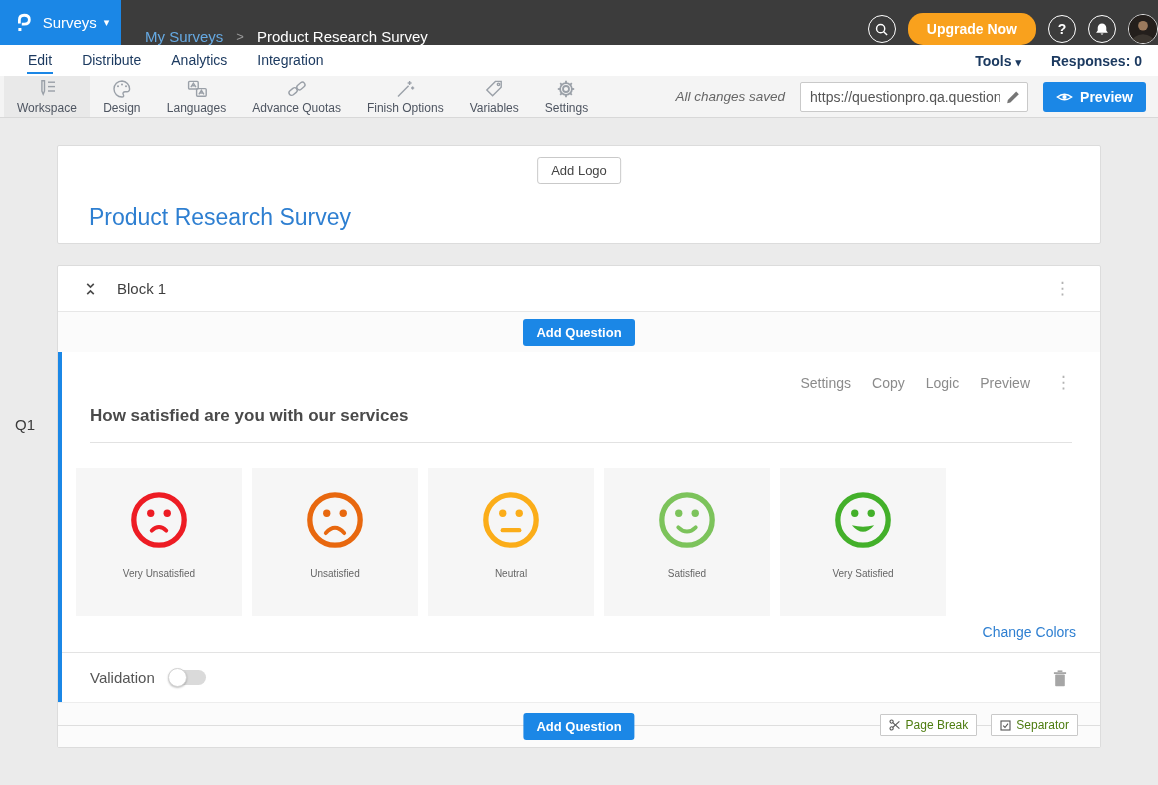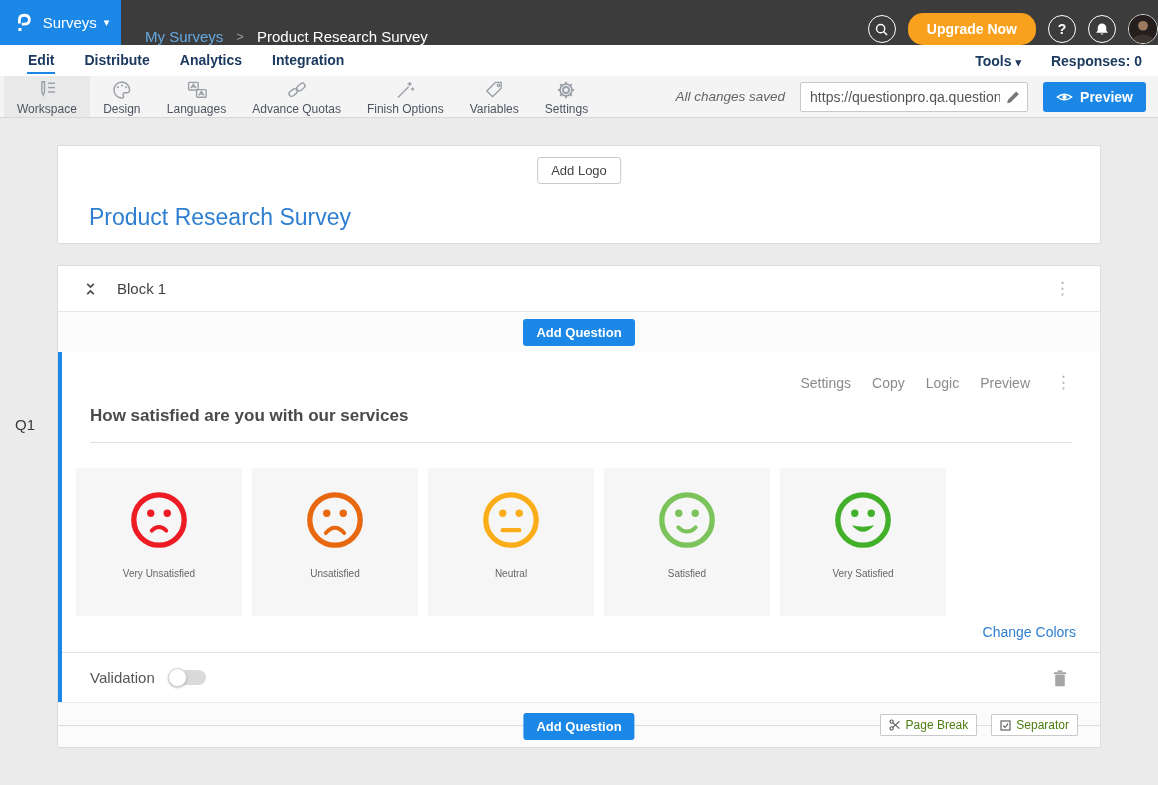--- a/index.html
+++ b/index.html
@@ -18,28 +18,28 @@
   .breadcrumb { margin-left:24px; display:flex; align-items:center; gap:13px; font-size:15px; }
   .crumb-parent { color:#66a9e2; cursor:pointer; }
   .crumb-sep { color:#9a9a9a; font-size:13px; }
   .crumb-current { color:#ffffff; }
   .topbar-right { margin-left:auto; display:flex; align-items:center; gap:12px; }
   .circle-btn { width:28px; height:28px; border:1.6px solid #fff; border-radius:50%; display:flex; align-items:center; justify-content:center; color:#fff; font-size:14px; font-weight:bold; cursor:pointer; background:transparent; }
   .upgrade-btn { background:#f9a11d; color:#fff; font-weight:bold; font-size:14px; border:none; border-radius:15px; padding:8px 19px; cursor:pointer; }
   .avatar { width:30px; height:30px; border-radius:50%; overflow:hidden; border:1.5px solid #e8e8e8; cursor:pointer; }
   
   .navbar { height:31px; background:#fff; display:flex; align-items:center; padding:0 13px; }
-  .nav-tab { font-size:14px; font-weight:bold; color:#1c3a60; margin:0 14px; padding:5px 1px 4px; cursor:pointer; border-bottom:2px solid transparent; }
+  .nav-tab { font-size:14px; font-weight:normal; color:#1c3a60; margin:0 14px; padding:5px 1px 4px; cursor:pointer; border-bottom:2px solid transparent; }
   .nav-tab.active { border-bottom-color:#1b87e6; }
   .nav-right { margin-left:auto; display:flex; align-items:center; gap:30px; padding-right:3px; }
   .nav-right .nav-link { font-size:14px; font-weight:bold; color:#1c3a60; cursor:pointer; }
   .nav-right .caret { color:#1c3a60; }
   
   .toolbar { height:42px; background:#f4f4f4; border-bottom:1px solid #d8d8d8; display:flex; align-items:stretch; padding-left:4px; }
-  .tool-item { display:flex; flex-direction:column; align-items:center; justify-content:center; padding:3px 13px 2px; gap:1px; min-width:64px; cursor:pointer; }
+  .tool-item { display:flex; flex-direction:column; align-items:center; justify-content:flex-end; padding:3px 13px 2px; gap:1px; min-width:64px; cursor:pointer; }
   .tool-item.active { background:#e9e9e9; }
   .tool-item svg { stroke:#9aa0a8; fill:none; stroke-width:1.4; }
   .tool-label { font-size:12px; color:#4e5561; white-space:nowrap; }
   .toolbar-right { margin-left:auto; display:flex; align-items:center; gap:15px; padding-right:12px; }
   .save-status { font-style:italic; color:#666; font-size:13.5px; }
   .url-field { width:228px; height:30px; background:#fff; border:1px solid #c9c9c9; border-radius:2px; display:flex; align-items:center; padding:0 7px 0 9px; gap:6px; cursor:text; }
   .url-text { flex:1; font-size:14px; color:#555; white-space:nowrap; overflow:hidden; }
   .preview-btn { background:#1b87e6; color:#fff; border:none; border-radius:3px; height:30px; padding:0 13px; font-size:14px; font-weight:bold; display:flex; align-items:center; gap:7px; cursor:pointer; }
   
   .main { padding:27px 57px 0; }

